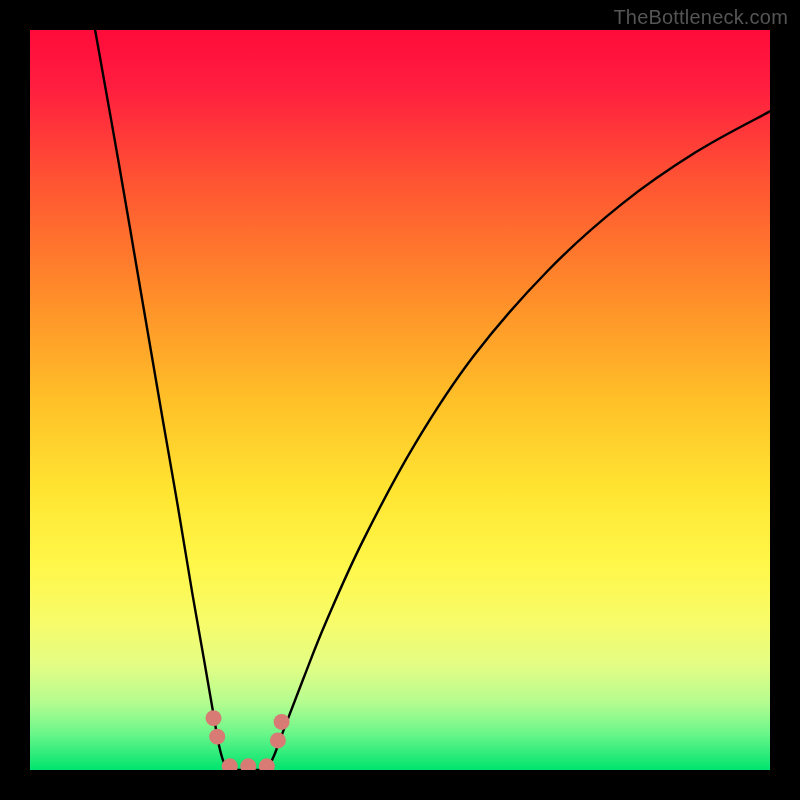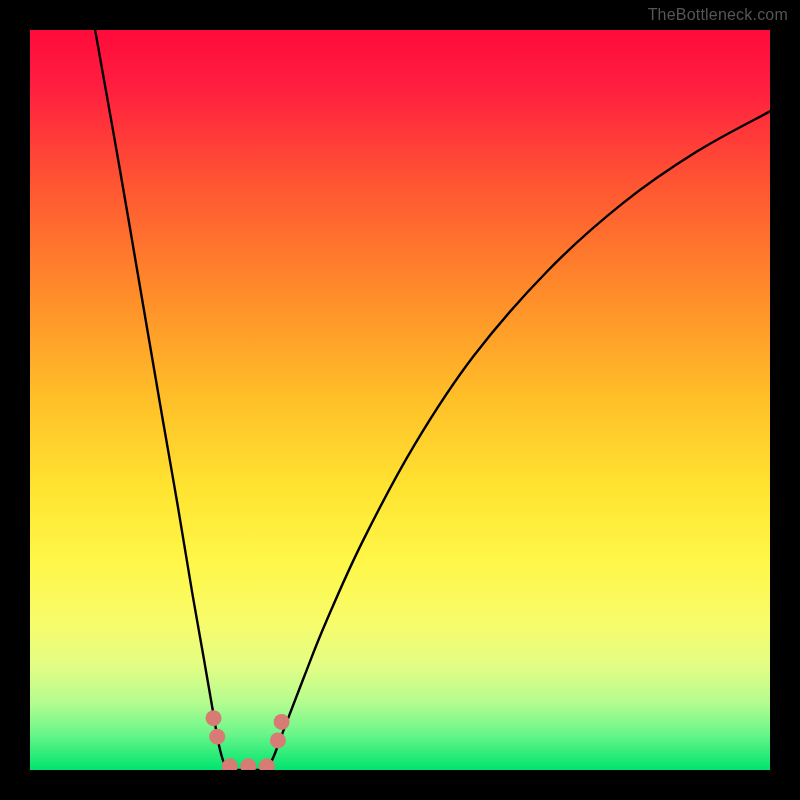--- a/index.html
+++ b/index.html
@@ -17,21 +17,21 @@
     top: 30px;
     width: 740px;
     height: 740px;
     overflow: hidden;
   }
   .watermark {
     position: absolute;
     top: 6px;
     right: 12px;
     color: #555;
-    font-size: 16px;
+    font-size: 20px;
     letter-spacing: 0.2px;
     font-weight: 400;
     z-index: 5;
   }
   svg {
     display: block;
     width: 100%;
     height: 100%;
   }
 </style>

